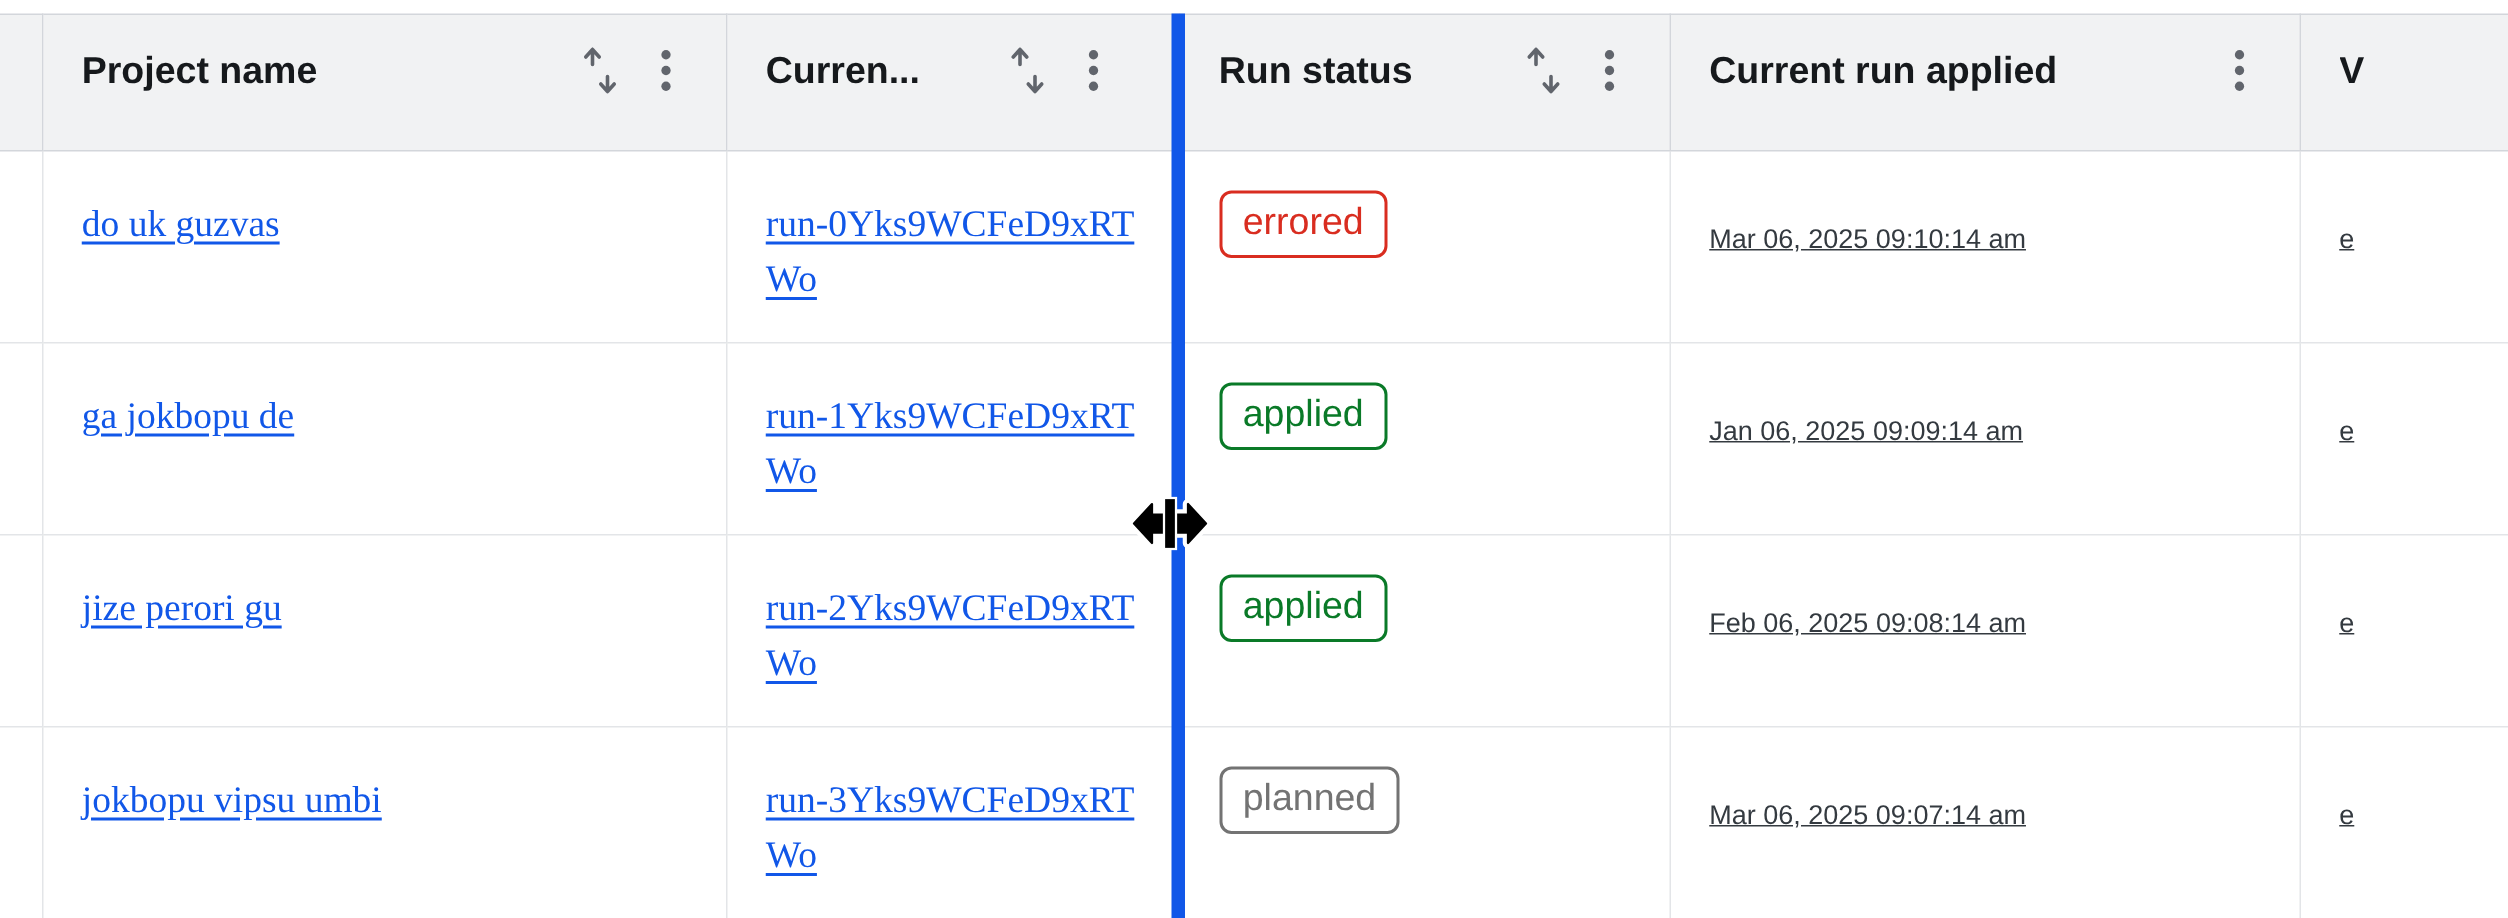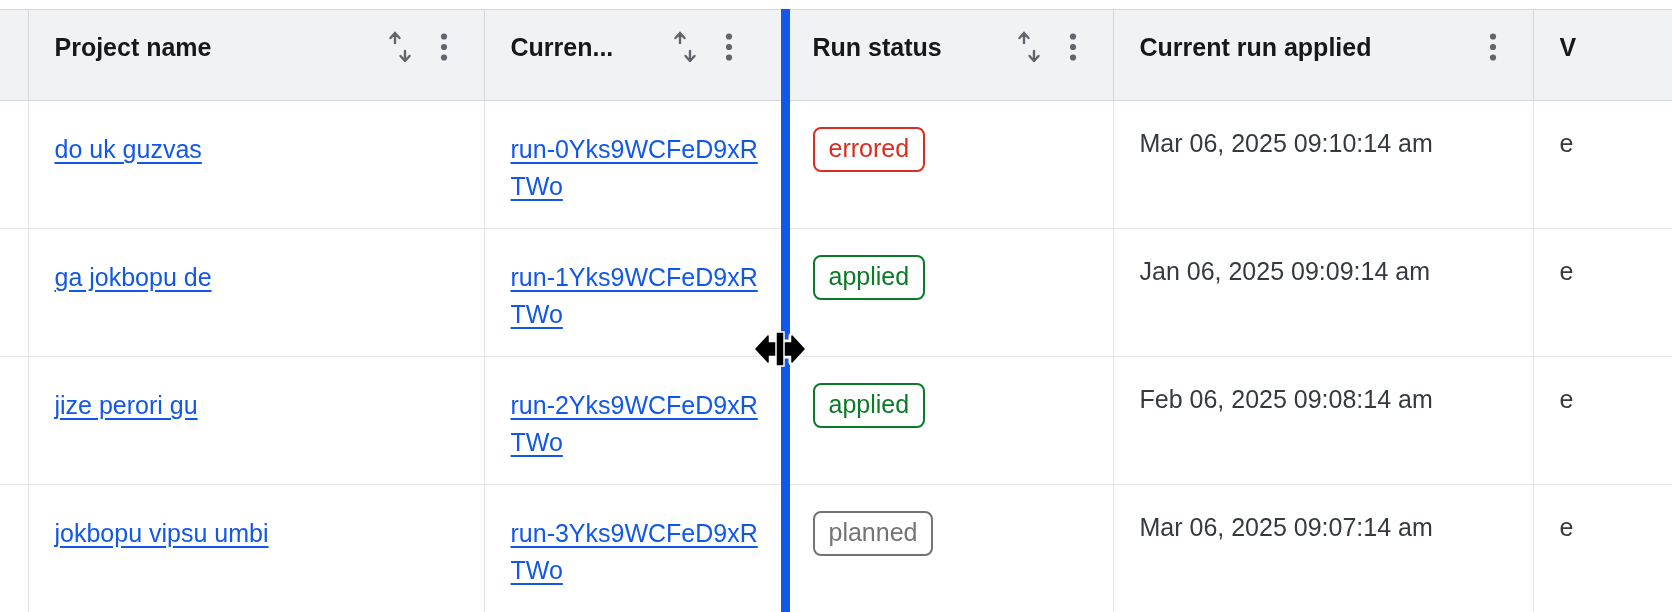--- a/index.html
+++ b/index.html
@@ -84,38 +84,39 @@
     height: 128px;
     padding: 0 18px 0 26px;
     vertical-align: top;
     font-size: 25px;
     color: #2f3437;
     background: #ffffff;
   }
   tbody td.td-select { padding: 0; }
   tbody tr td:first-child { border-left: none; }
 
-  .cell-pad { padding-top: 30px; }
+  .cell-pad { padding-top: 30px; font-family: Liberation Serif, serif; }
 
   a.link {
     color: #1157e8;
     text-decoration: underline;
     text-underline-offset: 4px;
     cursor: pointer;
     word-break: break-all;
     line-height: 1.48;
     font-size: 25px;
   }
   a.link.nowrapish { word-break: normal; }
 
   .date-text {
-    padding-top: 28px;
+    padding-top: 48px;
     white-space: nowrap;
     color: #343a40;
-    font-size: 25px;
+    font-size: 18px;
+    text-decoration: underline;
   }
 
   .badge {
     display: inline-block;
     margin-top: 26px;
     padding: 5px 14px 7px;
     border: 2px solid currentColor;
     border-radius: 8px;
     font-size: 25px;
     line-height: 1.15;

